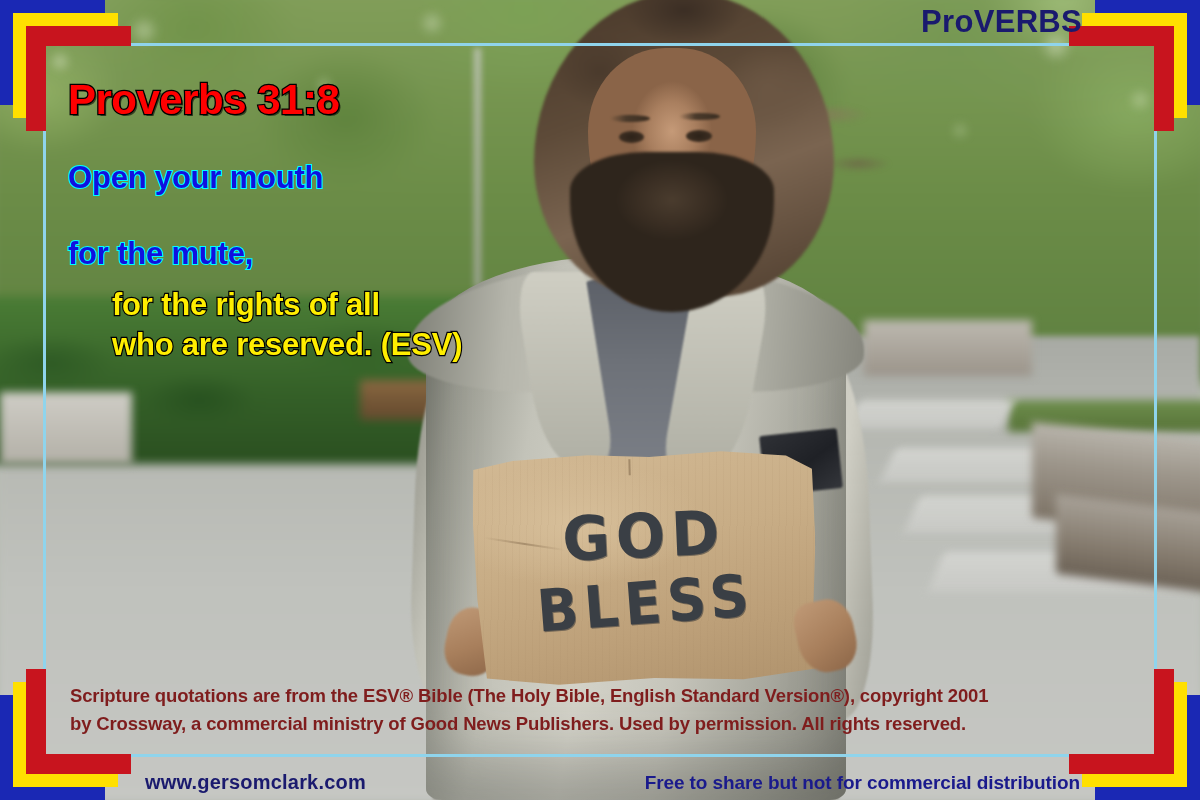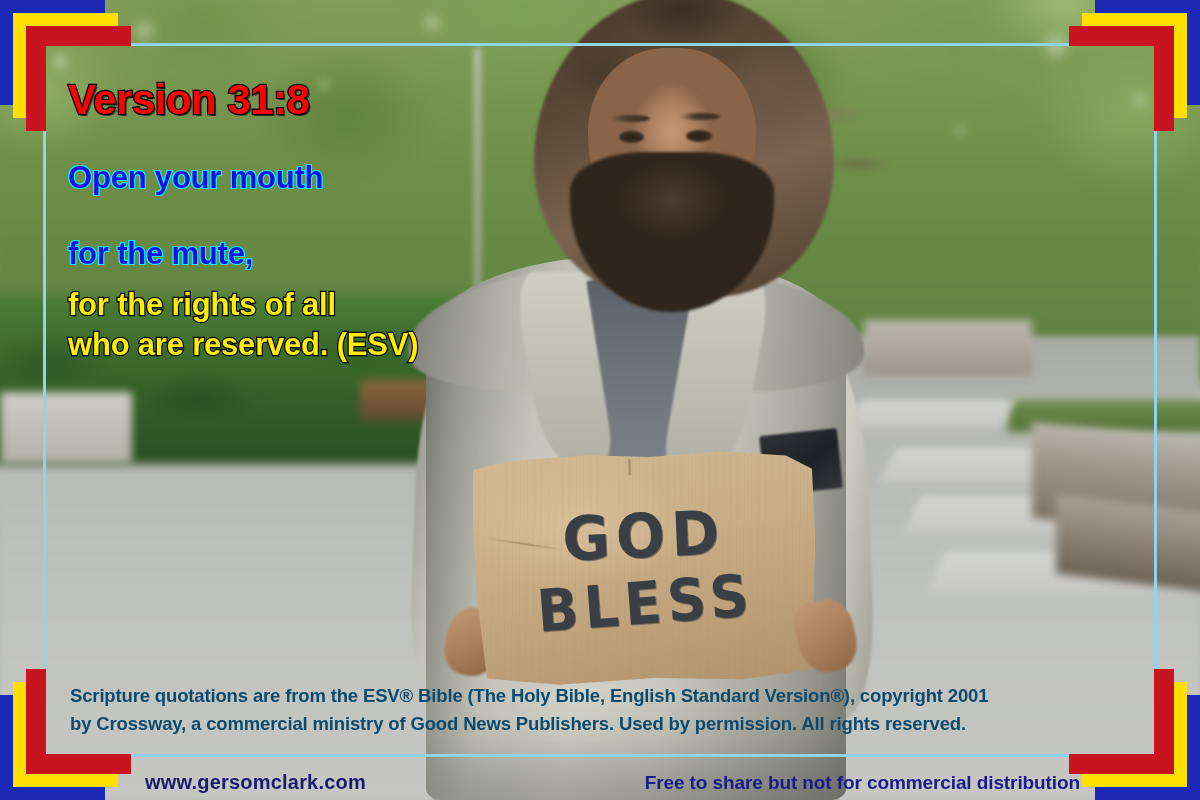--- a/index.html
+++ b/index.html
@@ -492,30 +492,31 @@
   .verse-line.blue {
     color: #1010e0;
     -webkit-text-stroke: 2.2px #00ffff;
     paint-order: stroke fill;
     margin-top: 36px;
   }
   .verse-line.yellow {
     color: #ffee00;
     -webkit-text-stroke: 2.4px #000000;
     paint-order: stroke fill;
+    margin-left: 44px;
   }
   .verse-line.blue:first-of-type { margin-top: 2px; }
   .verse-line.yellow.first { margin-top: 11px; }
 
   
   .credit {
     position: absolute;
     left: 70px; bottom: 62px;
     width: 1020px;
-    color: #0c4a6e;
+    color: #7f1d1d;
     font-size: 18.5px;
     font-weight: 600;
     line-height: 1.52;
     letter-spacing: -.15px;
     font-family: "Liberation Sans", sans-serif;
   }
   .credit p { margin: 0; white-space: nowrap; }
 
   
   .footer-left {
@@ -624,23 +625,24 @@
   </div>
   <div class="corner br">
     <div class="bar blue-h"></div>
     <div class="bar blue-v"></div>
     <div class="bar yel-h"></div>
     <div class="bar yel-v"></div>
     <div class="bar red-h"></div>
     <div class="bar red-v"></div>
   </div>
 
+  <div class="brand">ProVERBS</div>
 
   <div class="verse-block">
-    <div class="verse-ref">Version 31:8</div>
+    <div class="verse-ref">Proverbs 31:8</div>
     <div class="verse-line blue">Open your mouth</div>
     <div class="verse-line blue">for the mute,</div>
     <div class="verse-line yellow first">for the rights of all</div>
     <div class="verse-line yellow">who are reserved. (ESV)</div>
   </div>
 
   <div class="credit">
     <p>Scripture quotations are from the ESV® Bible (The Holy Bible, English Standard Version®), copyright 2001</p>
     <p>by Crossway, a commercial ministry of Good News Publishers. Used by permission. All rights reserved.</p>
   </div>

